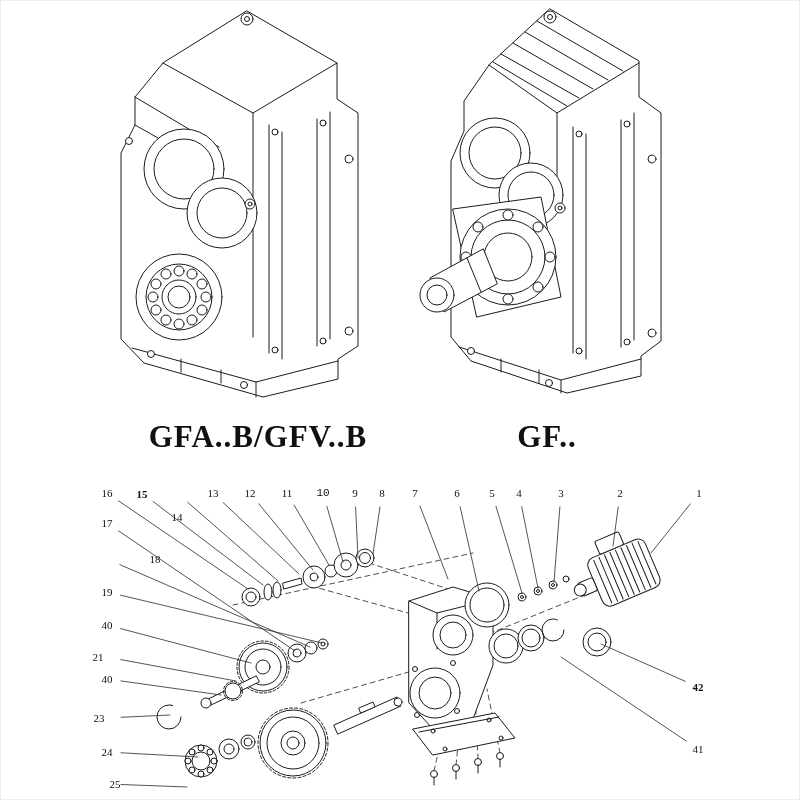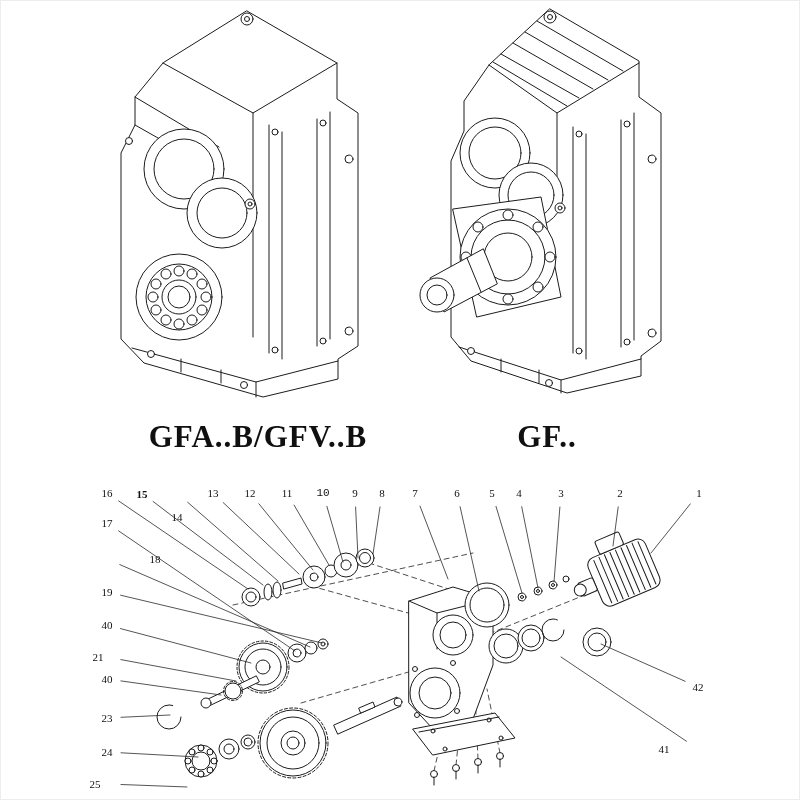--- a/index.html
+++ b/index.html
@@ -324,19 +324,19 @@
       <span class="callout" style="left: 518px; top: 492px;">4</span>
       <span class="callout" style="left: 560px; top: 492px;">3</span>
       <span class="callout" style="left: 619px; top: 492px;">2</span>
       <span class="callout" style="left: 698px; top: 492px;">1</span>
       <span class="callout" style="left: 106px; top: 522px;">17</span>
       <span class="callout" style="left: 106px; top: 558px; margin-left: 48px;">18</span>
       <span class="callout" style="left: 106px; top: 591px;">19</span>
       <span class="callout" style="left: 106px; top: 624px;">40</span>
       <span class="callout" style="left: 97px; top: 656px;">21</span>
       <span class="callout" style="left: 106px; top: 678px;">40</span>
-      <span class="callout" style="left: 106px; top: 717px;">23</span>
+      <span class="callout" style="left: 98px; top: 717px;">23</span>
       <span class="callout" style="left: 106px; top: 751px;">24</span>
-      <span class="callout" style="left: 94px; top: 783px;">25</span>
-      <span class="callout" style="left: 697px; top: 686px;">42</span>
-      <span class="callout" style="left: 663px; top: 748px;">41</span>
+      <span class="callout" style="left: 114px; top: 783px;">25</span>
+      <span class="callout" style="left: 697px; top: 686px; font-weight: bold;">42</span>
+      <span class="callout" style="left: 697px; top: 748px;">41</span>
     </div>
 </div>
 
 </body></html>

